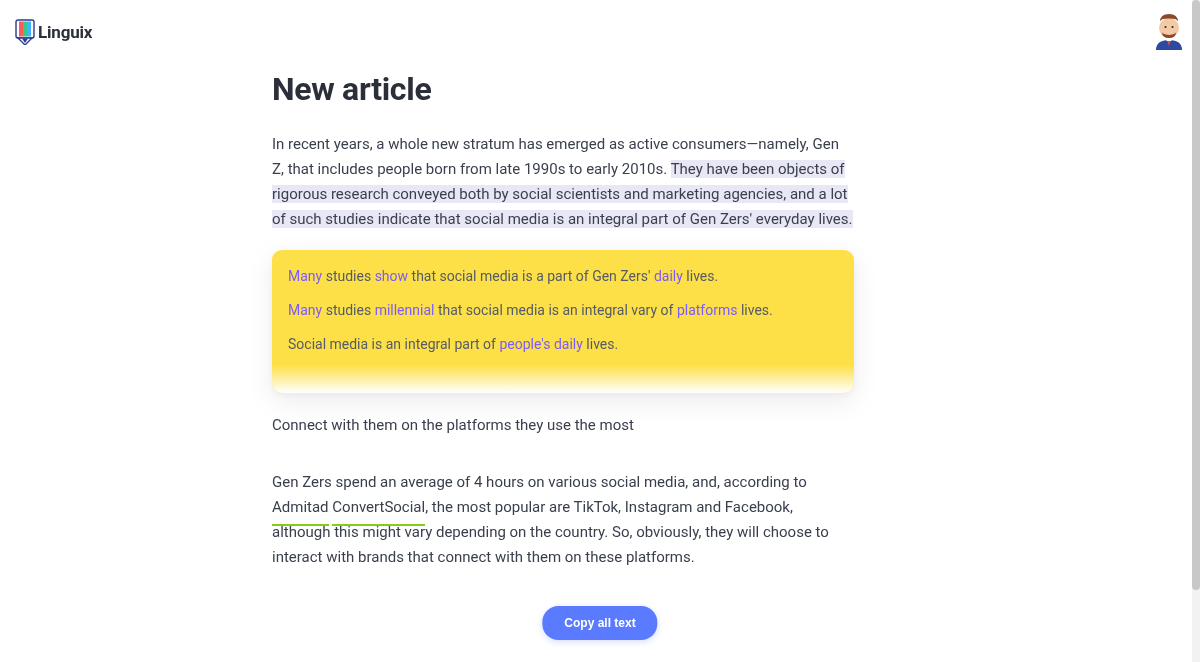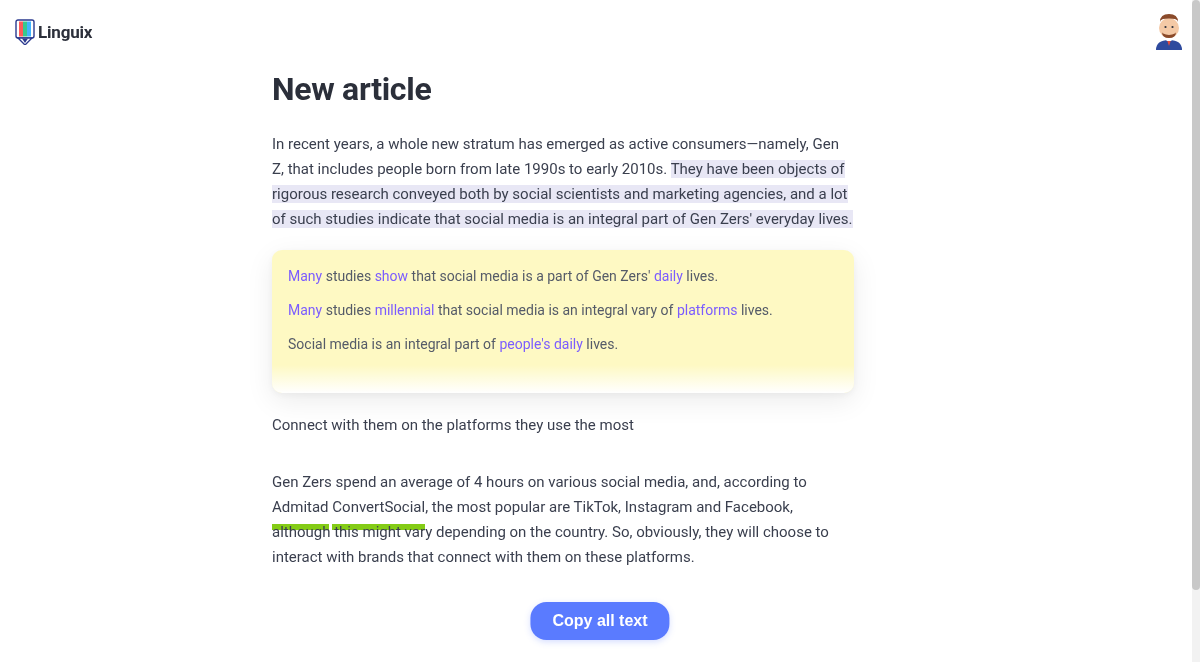--- a/index.html
+++ b/index.html
@@ -7,27 +7,27 @@
   .header { position: absolute; top: 12px; left: 14px; right: 14px; display: flex; justify-content: space-between; align-items: center; }
   .logo { display: flex; align-items: center; gap: 2px; }
   .logo-icon { width: 22px; height: 26px; position: relative; }
   .logo-text { font-size: 17px; font-weight: 700; color: #2b2f3a; letter-spacing: -0.2px; }
   .avatar { width: 34px; height: 40px; }
   .scrollbar { position: absolute; right: 0; top: 0; width: 8px; height: 100%; background: #f2f2f2; }
   .scrollbar::before { content: ""; position: absolute; right: 0; top: 0; width: 8px; height: 590px; background: #c8c8c8; border-radius: 4px; }
   .content { position: absolute; top: 70px; left: 272px; width: 582px; }
   .title { font-size: 32px; font-weight: 700; color: #2b2f3a; margin-bottom: 24px; letter-spacing: -0.3px; }
   .para { font-size: 15px; line-height: 25px; color: #3a3f4e; margin-bottom: 18px; }
-  .underline-red { border-bottom: 6px solid #84cc16; padding-bottom: 8px; }
+  .underline-red { border-bottom: 2px solid #84cc16; padding-bottom: 8px; }
   .hl { background: #e8e7f5; }
-  .suggestions { background: #fef9c3; border-radius: 10px; box-shadow: 0 8px 28px rgba(0,0,0,0.08), 0 2px 6px rgba(0,0,0,0.04); padding: 16px 16px 4px 16px; margin: 2px 0 14px 0; height: 143px; overflow: hidden; position: relative; }
+  .suggestions { background: #fde047; border-radius: 10px; box-shadow: 0 8px 28px rgba(0,0,0,0.08), 0 2px 6px rgba(0,0,0,0.04); padding: 16px 16px 4px 16px; margin: 2px 0 14px 0; height: 143px; overflow: hidden; position: relative; }
   .suggestions::after{ content:""; position:absolute; left:0; right:0; bottom:0; height:28px; background:linear-gradient(to bottom, rgba(255,255,255,0), #fff);}
   .sg-line { font-size: 14px; line-height: 20px; color: #555b68; margin-bottom: 14px; }
   .purp { color: #7b5cff; }
-  .copy-btn { position: absolute; left: 50%; transform: translateX(-50%); bottom: 22px; background: #5a7bff; color: #fff; border: none; border-radius: 16px; padding: 10px 22px; font-size: 16px; font-weight: 600; cursor: pointer; box-shadow: 0 2px 6px rgba(90,123,255,0.25); }
+  .copy-btn { position: absolute; left: 50%; transform: translateX(-50%); bottom: 22px; background: #5a7bff; color: #fff; border: none; border-radius: 16px; padding: 10px 22px; font-size: 12px; font-weight: 600; cursor: pointer; box-shadow: 0 2px 6px rgba(90,123,255,0.25); }
 </style>
 </head>
 <body>
 
 <div class="header">
   <div class="logo">
     <span class="logo-icon">
       <svg width="22" height="26" viewBox="0 0 22 26">
         <rect x="2" y="1" width="18" height="18" rx="2" fill="#fff" stroke="#2b3a8f" stroke-width="1.4"></rect>
         <rect x="5" y="2.5" width="4" height="15" fill="#ff5a5a"></rect>

